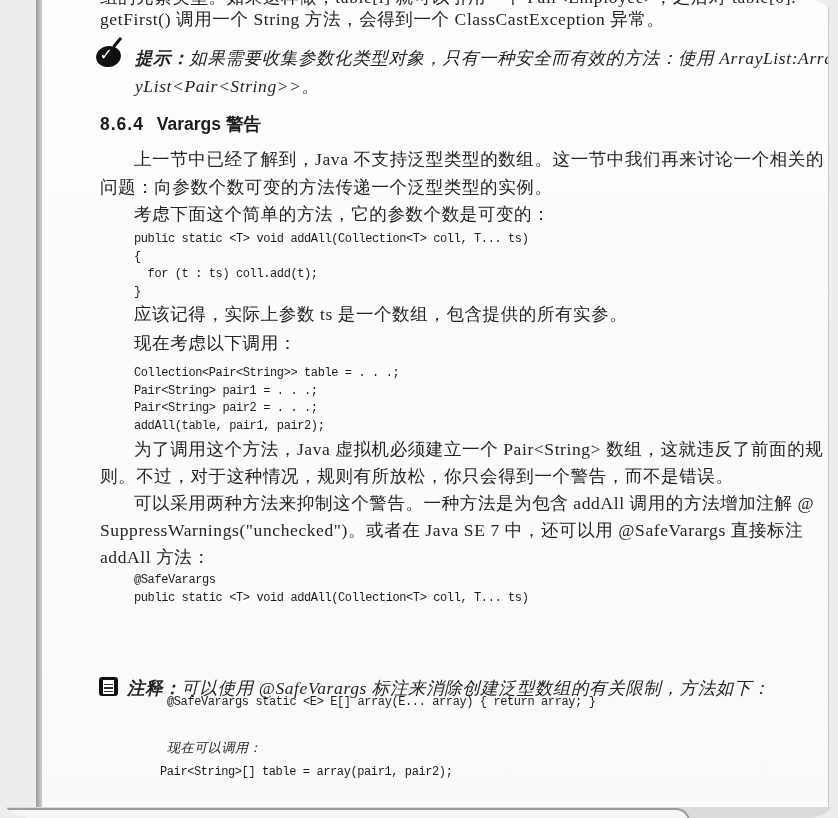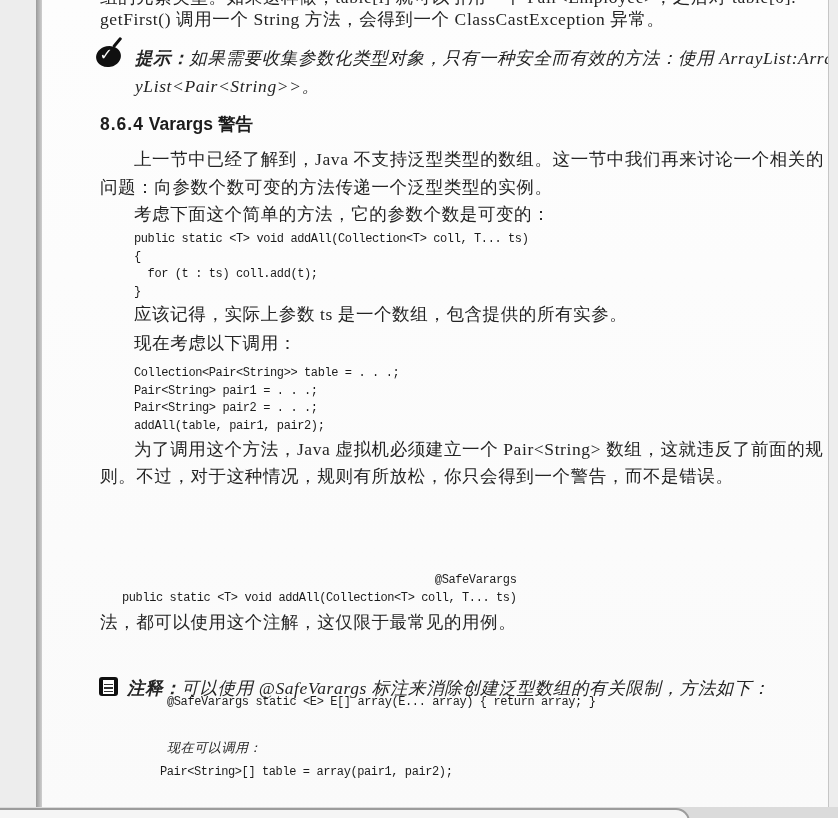--- a/index.html
+++ b/index.html
@@ -1,38 +1,38 @@
 <!DOCTYPE html>
 <html><head>
 <meta charset="utf-8">
 <style>
   * { margin:0; padding:0; box-sizing:border-box; }
   html,body { width:838px; height:818px; }
   body { font-family:"Liberation Serif", serif; background:#ededed; }
 
-  .screen { position:relative; width:838px; height:818px; overflow:hidden; background:#ededed; }
+  .screen { position:relative; width:838px; height:818px; overflow:hidden; background:#ededed;border-radius:28px; }
 
   .page-edge { position:absolute; left:36px; top:0; width:6px; height:818px;
                background:linear-gradient(90deg,#9a9a9a,#cfcfcf); z-index:2; }
 
   .page { position:absolute; left:42px; top:0; width:787px; height:818px;
           background:linear-gradient(#fdfdfd,#fafafa); border-right:1px solid #c6c6c6;
           overflow:hidden; z-index:1; }
 
   .line { position:absolute; white-space:nowrap; color:#242424;
           font-size:17.5px; line-height:28px; letter-spacing:0.6px; }
 
   .para { position:absolute; color:#242424; font-size:17.5px; letter-spacing:0.6px; }
   .para > div { line-height:28px; white-space:nowrap; }
   .para.tight > div { line-height:27px; }
   .para .ind { padding-left:34px; }
 
   .heading { position:absolute; font-family:"Liberation Sans", sans-serif;
              font-size:17.5px; font-weight:600; color:#1c1c1c; line-height:28px; white-space:nowrap; }
-  .heading .num { margin-right:0; letter-spacing:1px;text-align:right; }
+  .heading .num { margin-right:8px; letter-spacing:1px;text-align:right; }
 
   .code { position:absolute; font-family:Liberation Mono, monospace;
           font-size:12px; letter-spacing:-0.4px; color:#1b1b1b; }
   .code > div { line-height:17.5px; white-space:pre; }
 
   .kai { font-style:italic; }
   .kai-label { font-style:italic; font-weight:bold; }
 
   
   .tip-icon { position:absolute; left:54px; top:46px; width:25px; height:21px;
@@ -111,28 +111,32 @@
       <div>Pair&lt;String&gt; pair1 = . . .;</div>
       <div>Pair&lt;String&gt; pair2 = . . .;</div>
       <div>addAll(table, pair1, pair2);</div>
     </div>
 
     <div class="para tight" style="top:436px; left:58px;">
       <div class="ind">为了调用这个方法，Java 虚拟机必须建立一个 Pair&lt;String&gt; 数组，这就违反了前面的规</div>
       <div>则。不过，对于这种情况，规则有所放松，你只会得到一个警告，而不是错误。</div>
     </div>
 
+    <div class="para tight" style="top:490px; left:58px;">
+      <div class="ind">可以采用两种方法来抑制这个警告。一种方法是为包含 addAll 调用的方法增加注解 @</div>
+      <div>SuppressWarnings("unchecked")。或者在 Java SE 7 中，还可以用 @SafeVarargs 直接标注</div>
+      <div>addAll 方法：</div>
+    </div>
 
-    <div class="code" style="top:572px; left:80px;text-align:right;">
+    <div class="code" style="top:572px; left:92px;">
       <div>@SafeVarargs</div>
       <div>public static &lt;T&gt; void addAll(Collection&lt;T&gt; coll, T... ts)</div>
     </div>
 
     <div class="para tight" style="top:609px; left:58px;">
-      <div>法，都可以使用这个注解，这仅限于最常见的用例。</div>
     </div>
 
     <div class="note-icon">
       <span class="doc"></span>
     </div>
     <div class="para" style="top:674px; left:85px;">
       <div>
         <span class="kai-label">注释：</span><span class="kai">可以使用 @SafeVarargs 标注来消除创建泛型数组的有关限制，方法如下：</span>
       </div>
     </div>

